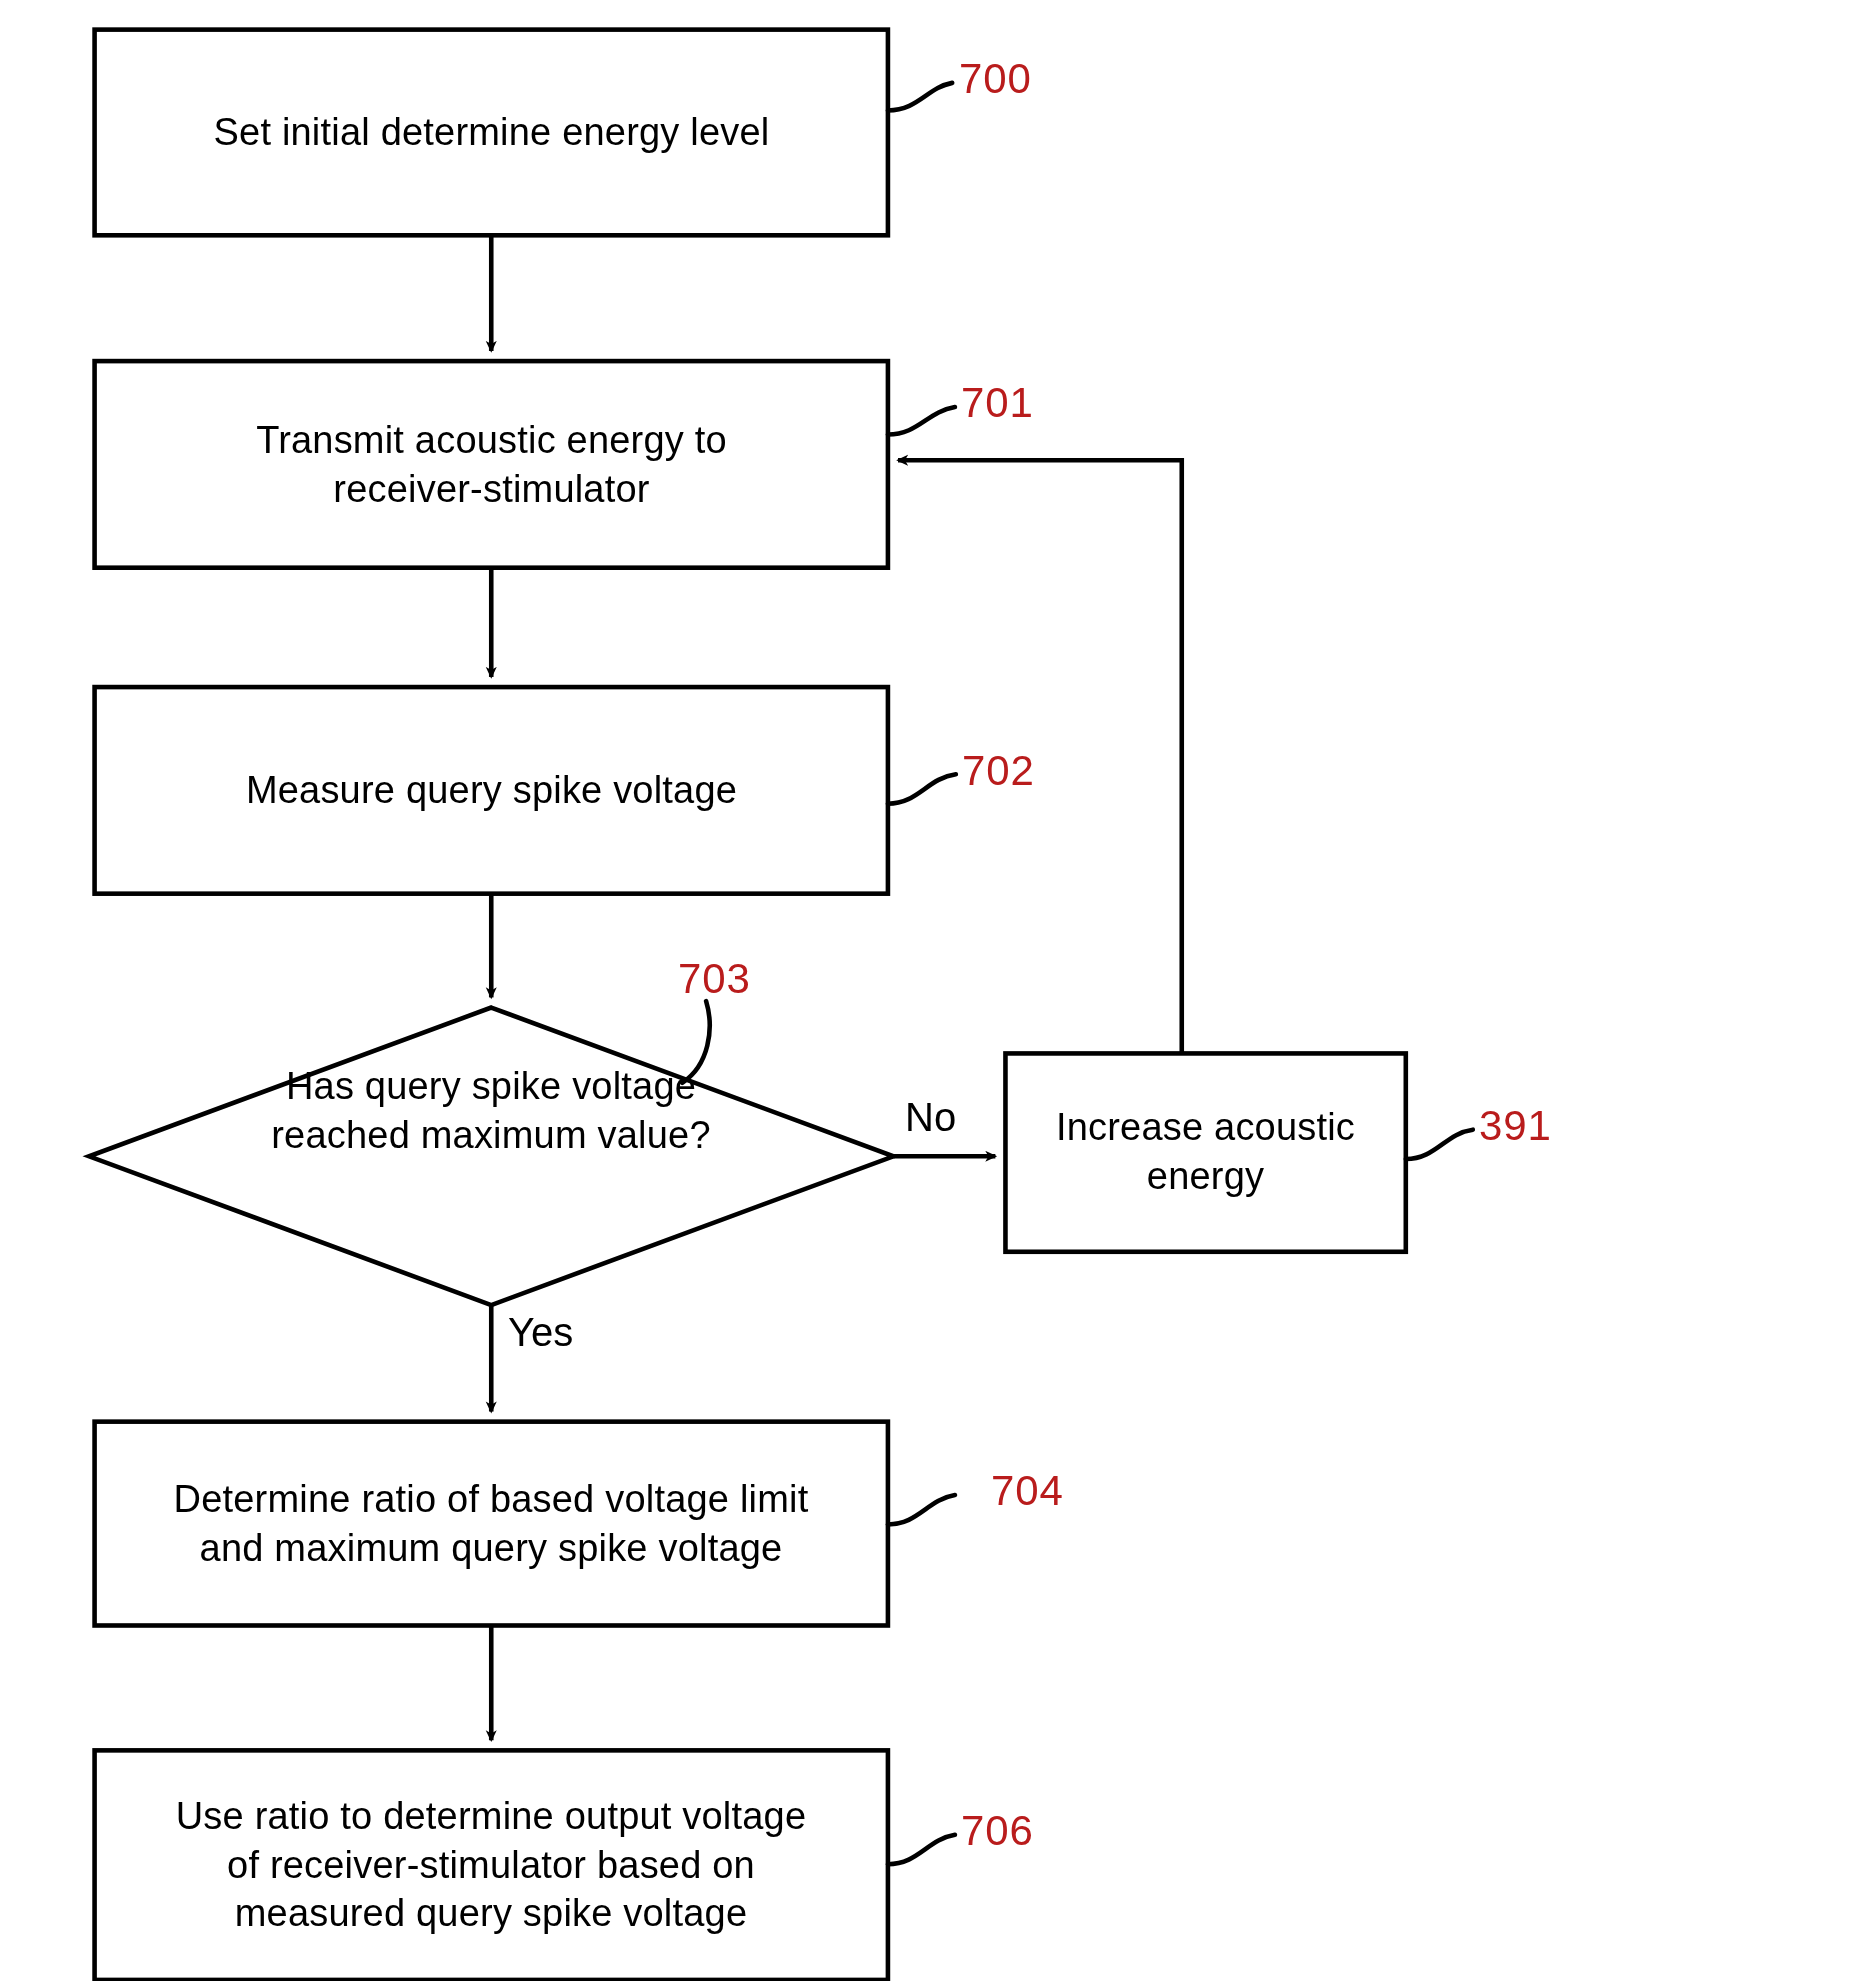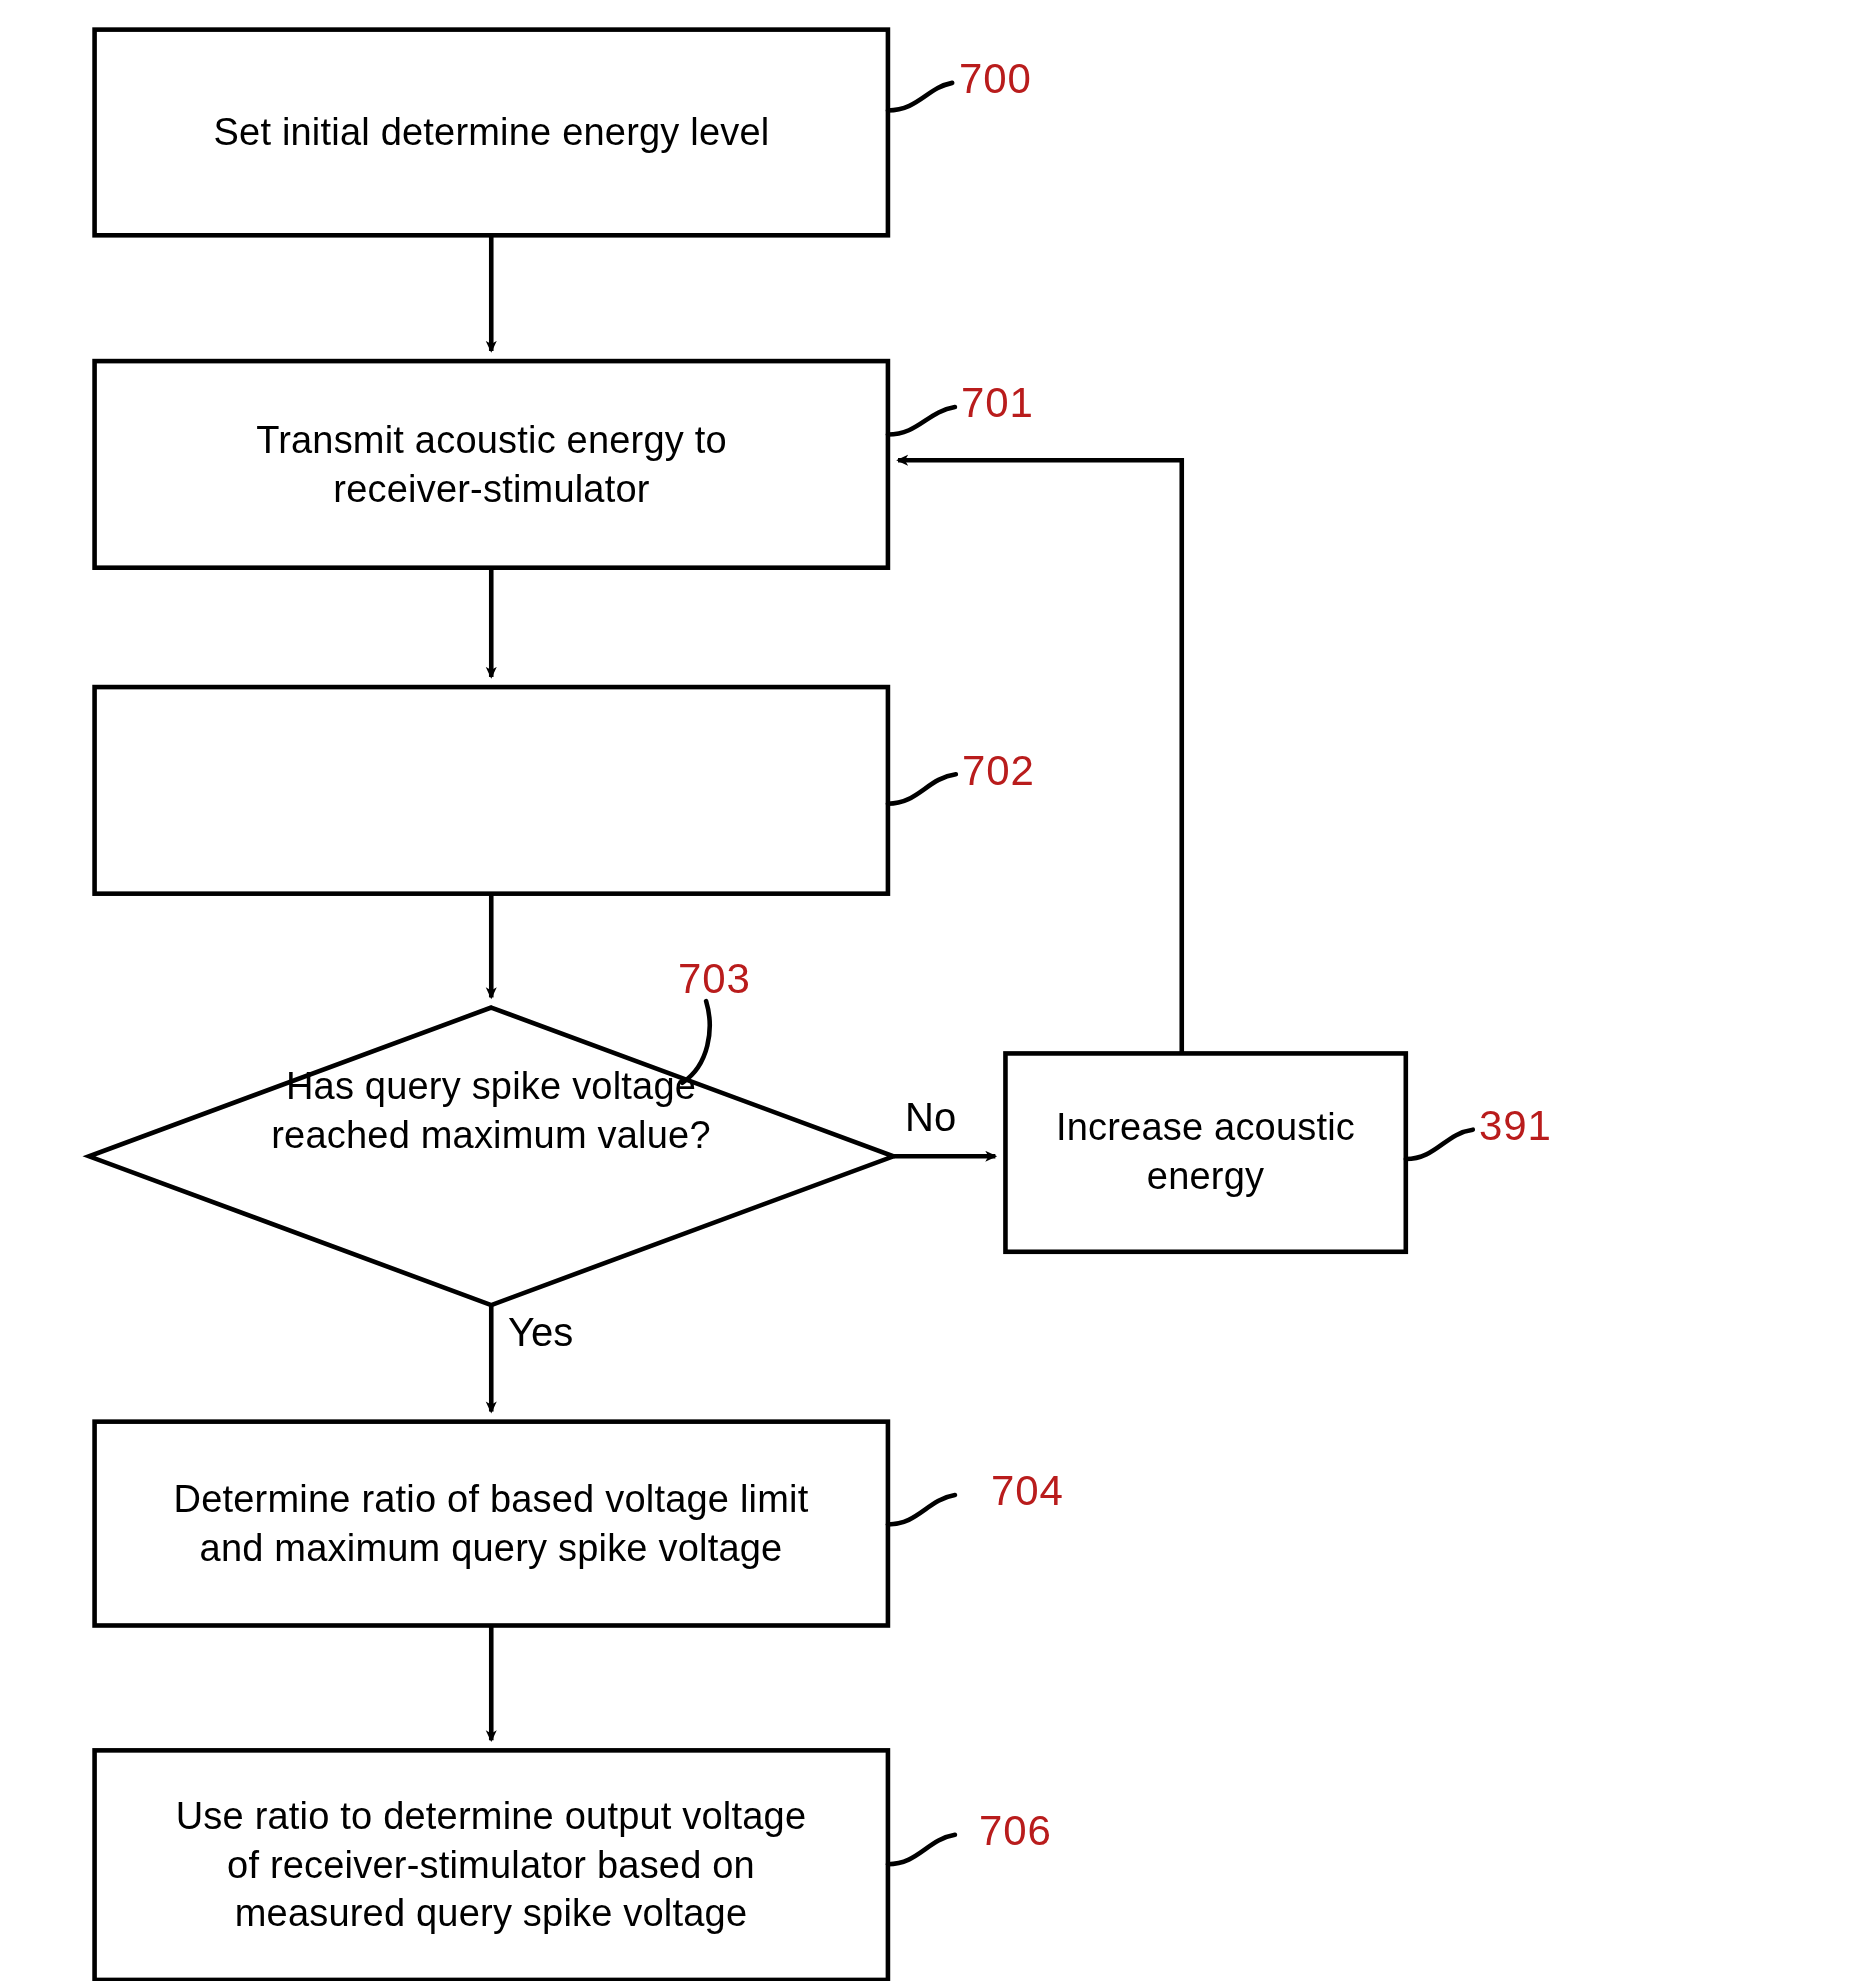--- a/index.html
+++ b/index.html
@@ -96,20 +96,21 @@
     <path d="M967,1660 C1000,1660 1010,1633 1040,1628" fill="none" stroke="#000000" stroke-width="5" stroke-linecap="round"></path>
     <path d="M1531,1262 C1564,1262 1574,1234 1604,1230" fill="none" stroke="#000000" stroke-width="5" stroke-linecap="round"></path>
     <path d="M967,2030 C1000,2030 1010,2003 1040,1998" fill="none" stroke="#000000" stroke-width="5" stroke-linecap="round"></path>
   </svg>
 
   <div class="node-text" style="left:104px; top:29px; width:775px; height:206px;">Set initial determine energy level</div>
 
   <div class="node-text" style="left:104px; top:361px; width:775px; height:207px;">Transmit acoustic energy to
 receiver-stimulator</div>
 
+  <div class="node-text" style="left:104px; top:687px; width:775px; height:207px;">Measure query spike voltage</div>
 
   <div class="node-text" style="left:142px; top:1056px; width:698px; height:110px;">Has query spike voltage
 reached maximum value?</div>
 
   <div class="node-text" style="left:1010px; top:1053px; width:391px; height:198px;text-align:center;">Increase acoustic energy</div>
 
   <div class="node-text" style="left:99px; top:1422px; width:784px; height:204px;">Determine ratio of based voltage limit
 and maximum query spike voltage</div>
 
   <div class="node-text" style="left:99px; top:1750px; width:784px; height:230px;">Use ratio to determine output voltage
@@ -125,16 +126,16 @@
   <div class="ref-label" style="left:961px; top:379px;">701</div>
 
   <div class="ref-label" style="left:962px; top:747px;">702</div>
 
   <div class="ref-label" style="left:678px; top:955px;">703</div>
 
   <div class="ref-label" style="left:991px; top:1467px;">704</div>
 
   <div class="ref-label" style="left:1479px; top:1102px;">391</div>
 
-  <div class="ref-label" style="left:961px; top:1807px;margin-left:18px;">706</div>
+  <div class="ref-label" style="left:961px; top:1807px;">706</div>
 
 </div>
 
 
 </body></html>

